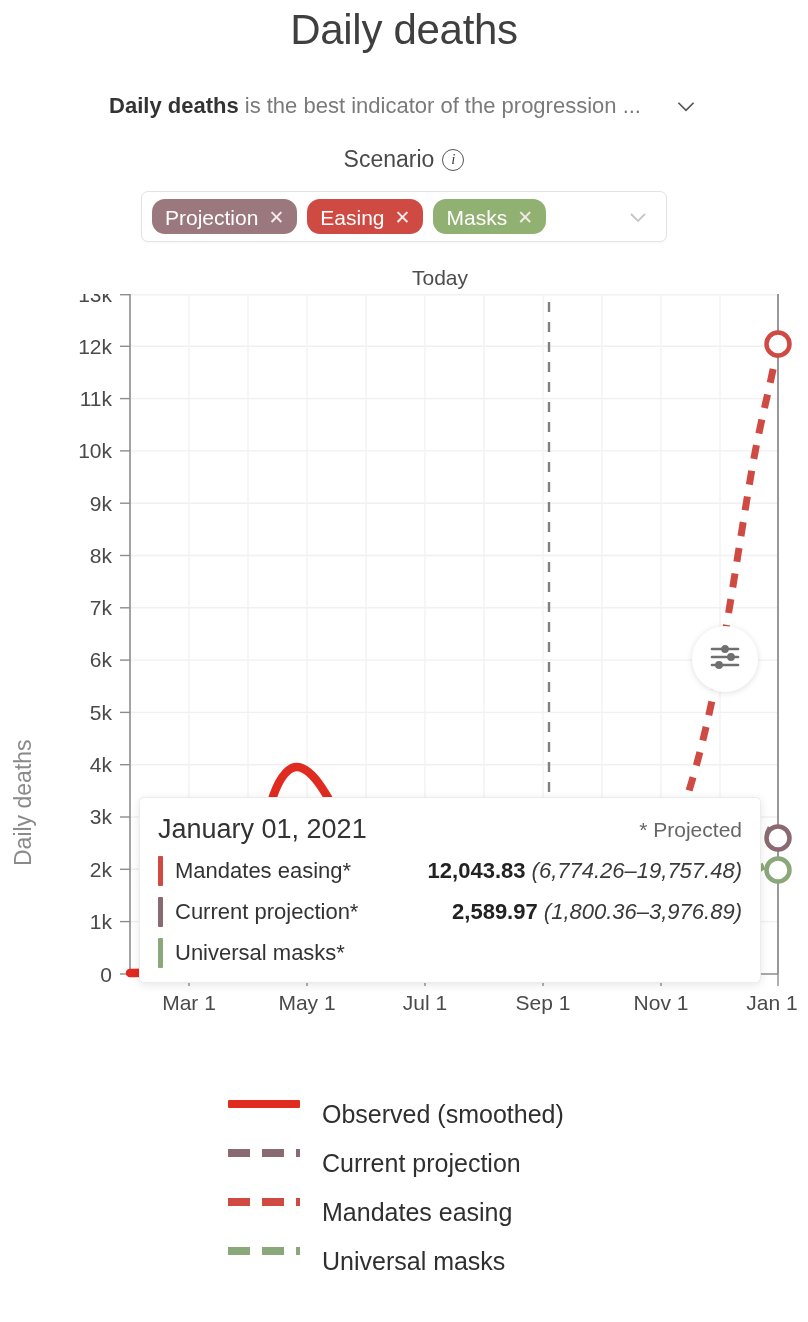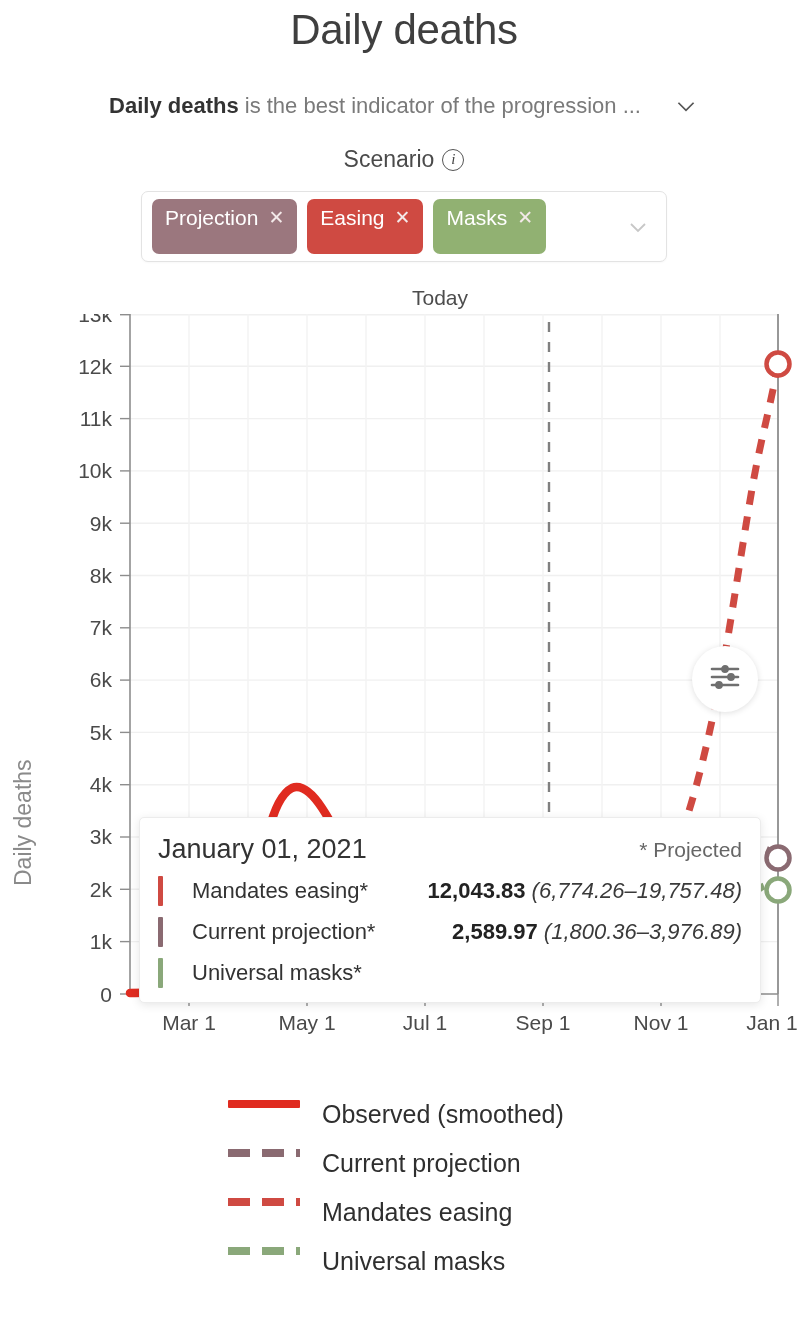--- a/index.html
+++ b/index.html
@@ -66,22 +66,22 @@
     margin: 18px auto 0;
     width: 526px;
     border: 1px solid #e3e3e3;
     border-radius: 7px;
     background: #fff;
     padding: 7px 10px;
     display: flex; align-items: center; gap: 10px;
     box-shadow: 0 1px 2px rgba(0,0,0,0.03);
   }
   .chip {
-    border-radius: 7px;
-    padding: 7px 13px 24px;
+    border-radius: 13px;
+    padding: 7px 13px 4px;
     color: #fff;
     font-size: 21px;
     display: inline-flex; align-items: center; gap: 10px;
     line-height: 24px;
     white-space: nowrap;
   }
   .chip .x { font-size: 19px; color: #f3e9e9; }
   .chip-caret {
     margin-left: auto; margin-right: 6px;
     width: 24px; height: 24px; color: #c7c7c7;
@@ -123,21 +123,21 @@
     border-radius: 5px;
     box-shadow: 0 2px 10px rgba(0,0,0,0.10);
     padding: 16px 18px 14px;
     z-index: 5;
   }
   .tt-head { display: flex; align-items: center; justify-content: space-between; }
   .tt-date { font-size: 27px; color: #333; }
   .tt-proj { font-size: 21px; color: #666; }
   .tt-row { display: flex; align-items: center; margin-top: 11px; }
   .tt-sw { width: 5px; height: 30px; border-radius: 1px; flex: 0 0 auto; margin-right: 12px; }
-  .tt-name { font-size: 22px; color: #333; white-space: nowrap; margin-left: 17px; }
+  .tt-name { font-size: 22px; color: #333; white-space: nowrap; }
   .tt-vals { margin-left: auto; font-size: 22px; color: #222; white-space: nowrap; }
   .tt-vals b { font-weight: 700; }
   .tt-vals i { font-style: italic; color: #3a3a3a; }
 
   
   .fab {
     position: absolute; left: 692px; top: 360px;
     width: 66px; height: 66px; border-radius: 50%;
     background: #fff;
     box-shadow: 0 1px 6px rgba(0,0,0,0.13);

